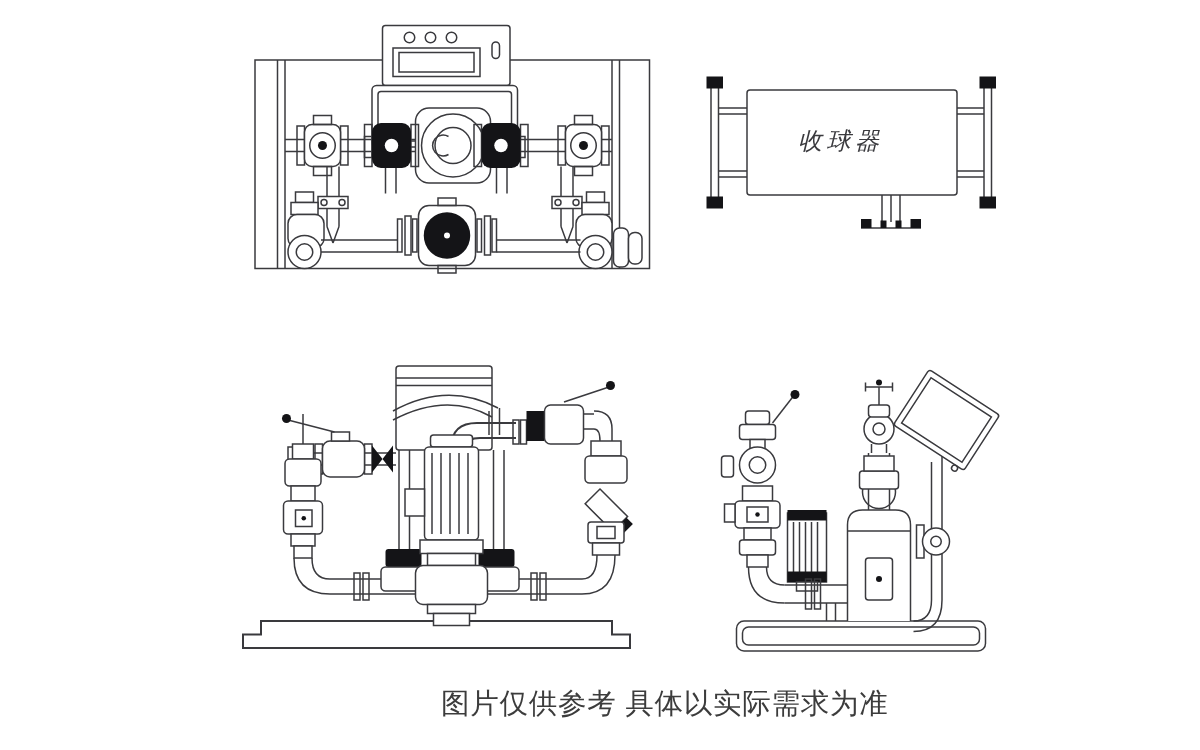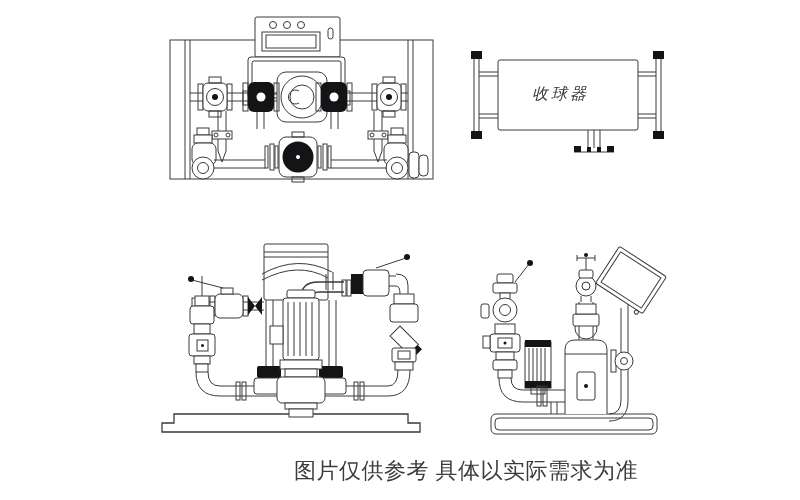--- a/index.html
+++ b/index.html
@@ -17,21 +17,21 @@
   .fig{position:absolute;margin:0;padding:0;text-decoration:underline;}
   .fig svg{display:block;}
   
   .ln{fill:none;stroke:var(--line);stroke-width:1;}
   .ln2{fill:none;stroke:var(--line);stroke-width:1.3;}
   .wb{fill:#ffffff;stroke:var(--line);stroke-width:1;}
   .bk{fill:var(--accent-fill);stroke:none;}
   .wd{fill:#ffffff;stroke:none;}
   .caption{
     position:absolute;left:294px;top:456px;white-space:nowrap;
-    font-size:22px;letter-spacing:0.5px;color:var(--caption-text);
+    font-size:19px;letter-spacing:0.5px;color:var(--caption-text);
   }
   .vessel-label{
     font-size:16px;letter-spacing:3px;font-style:italic;
     fill:var(--line);font-family:"DejaVu Serif","Liberation Serif",serif;
   }
 </style>
 </head>
 <body>
 
 <figure class="fig" style="left:165px;top:11px;">

